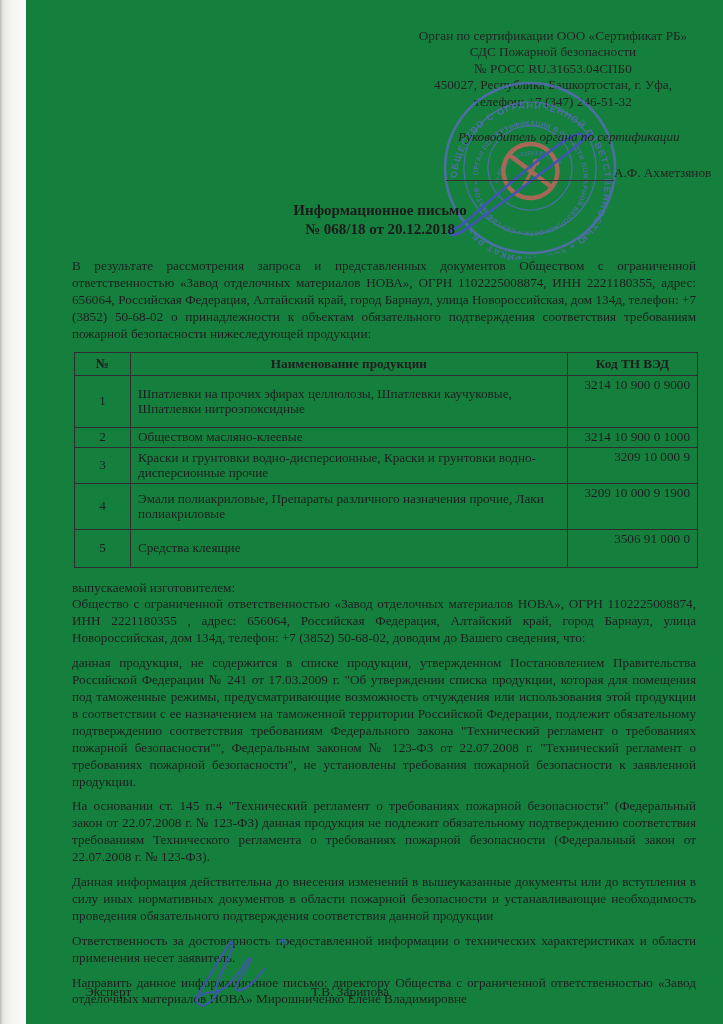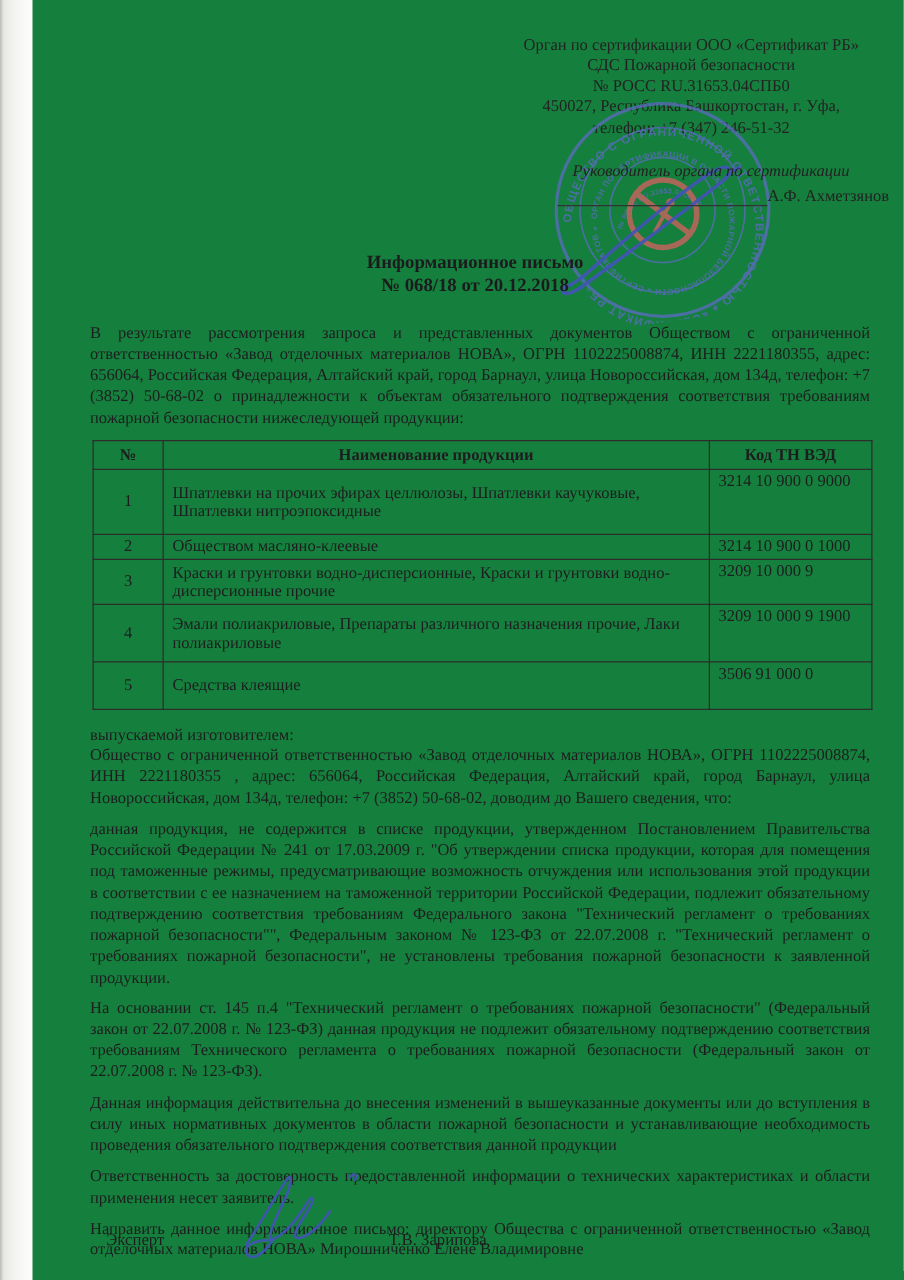--- a/index.html
+++ b/index.html
@@ -18,21 +18,21 @@
     background:linear-gradient(90deg,#b9b9b5 0px,#e7e7e3 3px,#f4f4f1 12px,#fdfdfc 26px);
   }
   .letterhead{
     position:absolute;top:28px;left:388px;width:330px;
     text-align:center;font-size:13.2px;line-height:16.4px;color:#222;
   }
   .approval{
     position:absolute;top:129px;left:446px;width:272px;font-size:13.2px;color:#222;
   }
   .approval .role{padding-left:12px;font-style:italic;}
-  .approval .sign-row{margin-top:4px;white-space:nowrap;}
+  .approval .sign-row{margin-top:20px;white-space:nowrap;}
   .sig-line{display:inline-block;width:168px;border-bottom:1px solid #333;height:14px;vertical-align:bottom;}
   .stamp-wrap{position:absolute;left:441px;top:79px;width:178px;height:178px;transform:rotate(-8deg);opacity:.85;}
   .big-sign{position:absolute;left:433px;top:118px;width:195px;height:125px;}
   .doc-title{
     position:absolute;top:201px;left:68px;width:624px;text-align:center;
     font-weight:bold;font-size:15px;line-height:18.5px;color:#1b1b1d;
   }
   .content{
     position:absolute;top:258px;left:72px;width:624px;
     font-size:13.2px;line-height:16.9px;text-align:justify;color:#1d1d1f;
@@ -42,21 +42,21 @@
   table.products{
     border-collapse:collapse;width:624px;margin:9px 0 12px 2px;
     font-size:13.2px;line-height:15.5px;
   }
   table.products th,table.products td{
     border:1.4px solid #2d2d2d;padding:1px 7px;
   }
   table.products th{font-weight:bold;text-align:center;height:20px;padding:1px 4px;}
   td.cell-num{width:42px;text-align:center;vertical-align:middle;}
   td.cell-name{width:432px;text-align:left;vertical-align:middle;}
-  td.cell-code{width:118px;text-align:left;vertical-align:top;padding-top:2px;}
+  td.cell-code{width:118px;text-align:right;vertical-align:top;padding-top:2px;}
   tr.r1{height:52px;} tr.r2{height:20px;} tr.r3{height:36px;} tr.r4{height:46px;} tr.r5{height:38px;}
   .footer{position:absolute;top:976px;left:85px;width:560px;font-size:13.4px;color:#1d1d1f;}
   .footer .expert-label{position:absolute;left:0;top:8px;}
   .footer .expert-name{position:absolute;left:226px;top:8px;}
   .small-sign{position:absolute;left:98px;top:-42px;width:115px;height:80px;}
   .stamp-text{fill:#5c6bc0;font-family:"Liberation Sans","DejaVu Sans",sans-serif;font-weight:bold;}
 </style>
 </head>
 <body>
 

